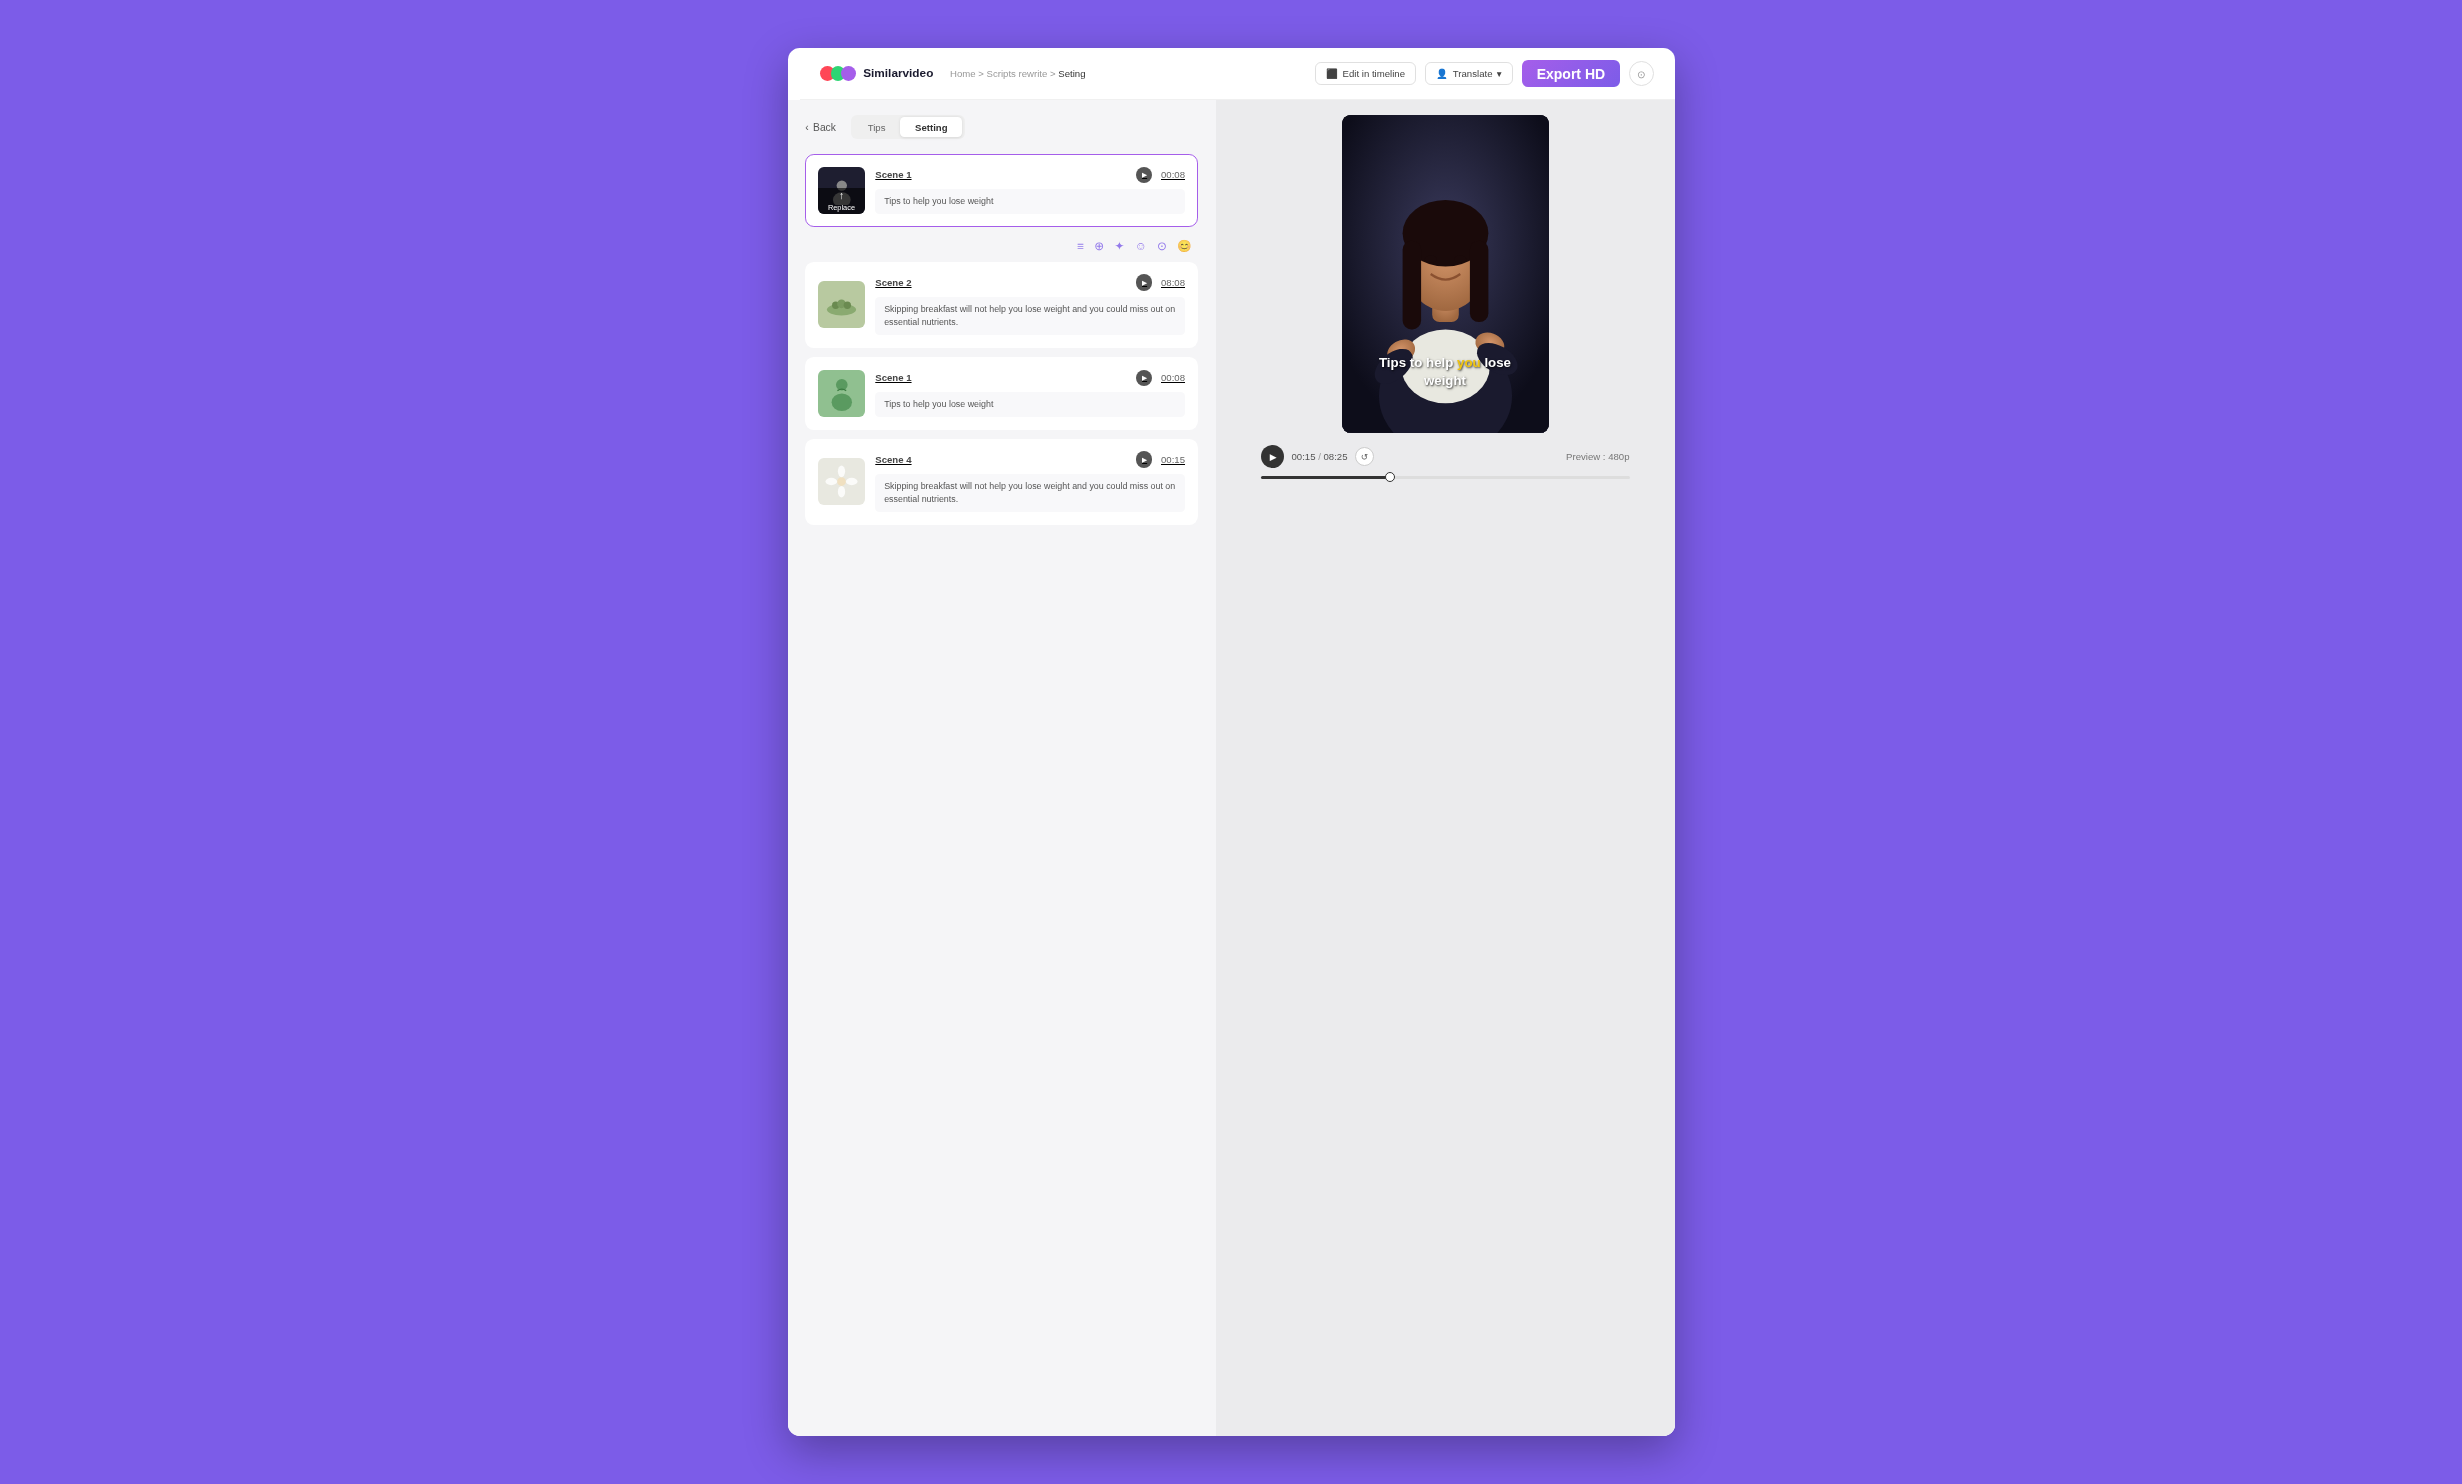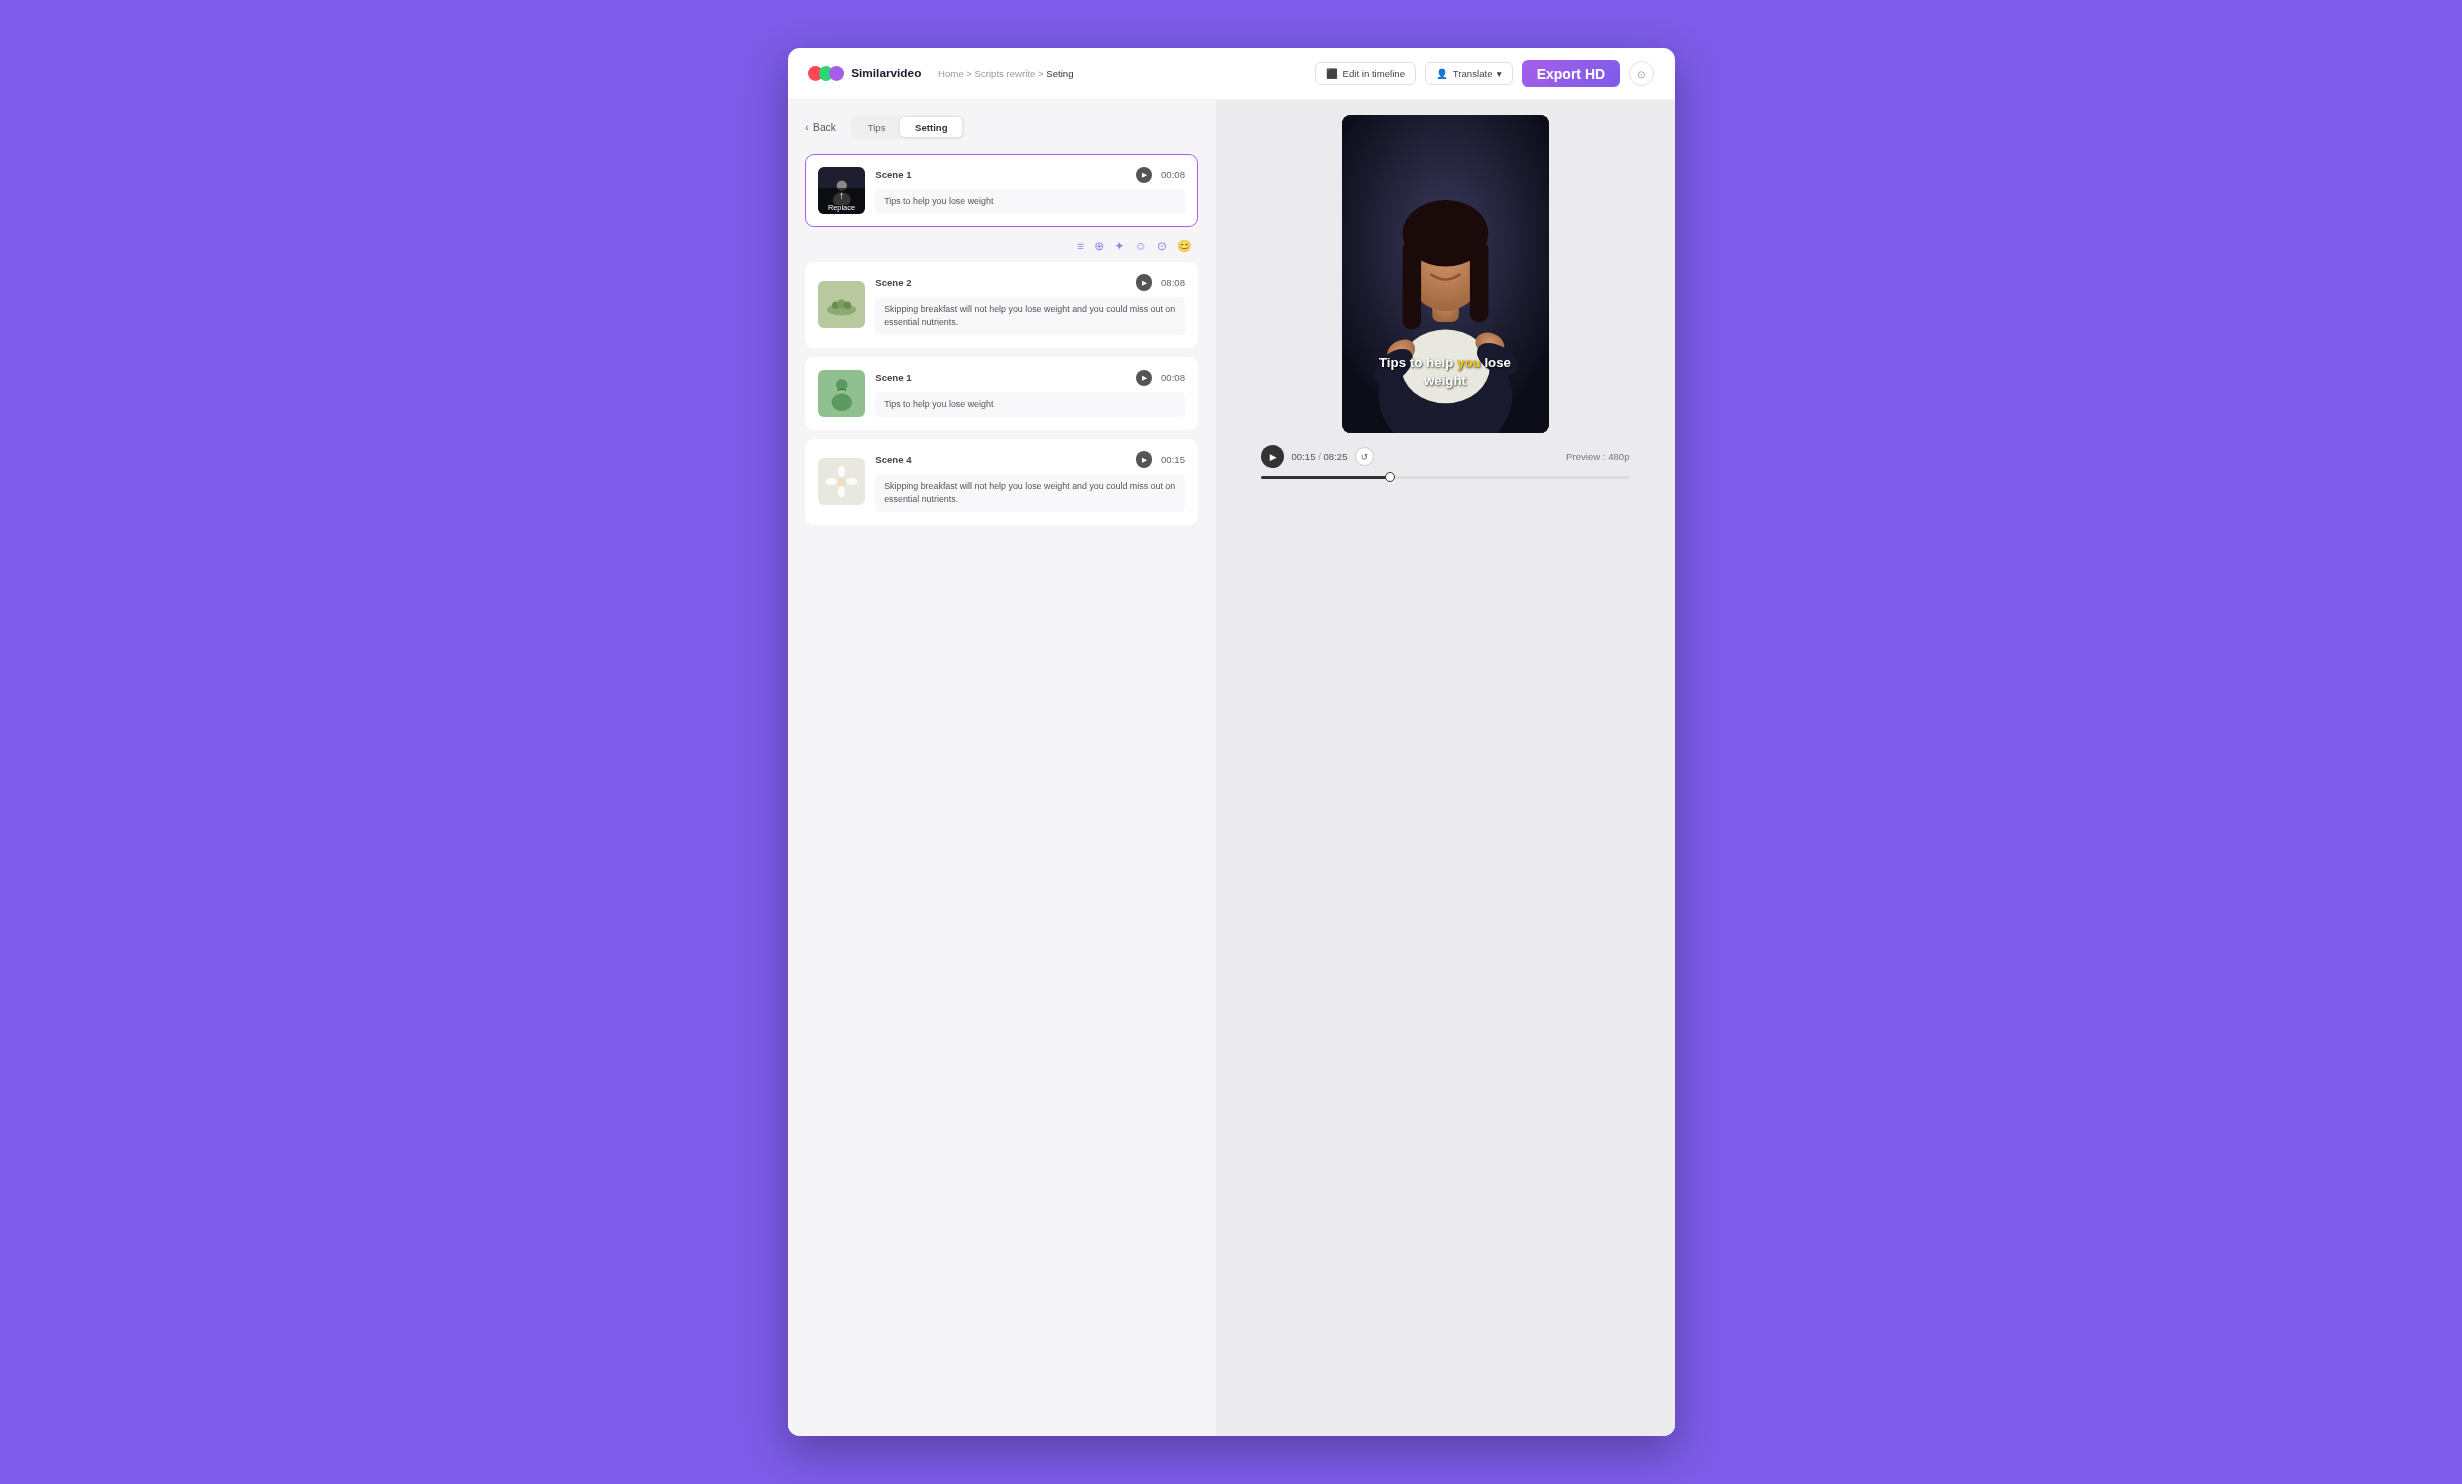--- a/index.html
+++ b/index.html
@@ -20,20 +20,21 @@
       overflow: hidden;
       box-shadow: 0 14.8px 44px rgba(0,0,0,0.3);
     }
     
     .header {
       display: flex;
       align-items: center;
       padding: 11.8px 20.7px;
       border-bottom: 0.7px solid #f0f0f0;
       gap: 11.8px;
+      margin-left: 12px;
     }
     .logo-area {
       display: flex;
       align-items: center;
       gap: 7.4px;
       min-width: 118px;
     }
     .logo-circles {
       display: flex;
       gap: -3px;
@@ -214,20 +215,21 @@
       margin-bottom: 1.5px;
     }
     .scene-info {
       flex: 1;
     }
     .scene-title-row {
       display: flex;
       justify-content: space-between;
       align-items: center;
       margin-bottom: 5.9px;
+      text-decoration: underline;
     }
     .scene-title {
       font-size: 9.6px;
       font-weight: 600;
       color: #444;
     }
     .scene-time {
       display: flex;
       align-items: center;
       gap: 9px;

